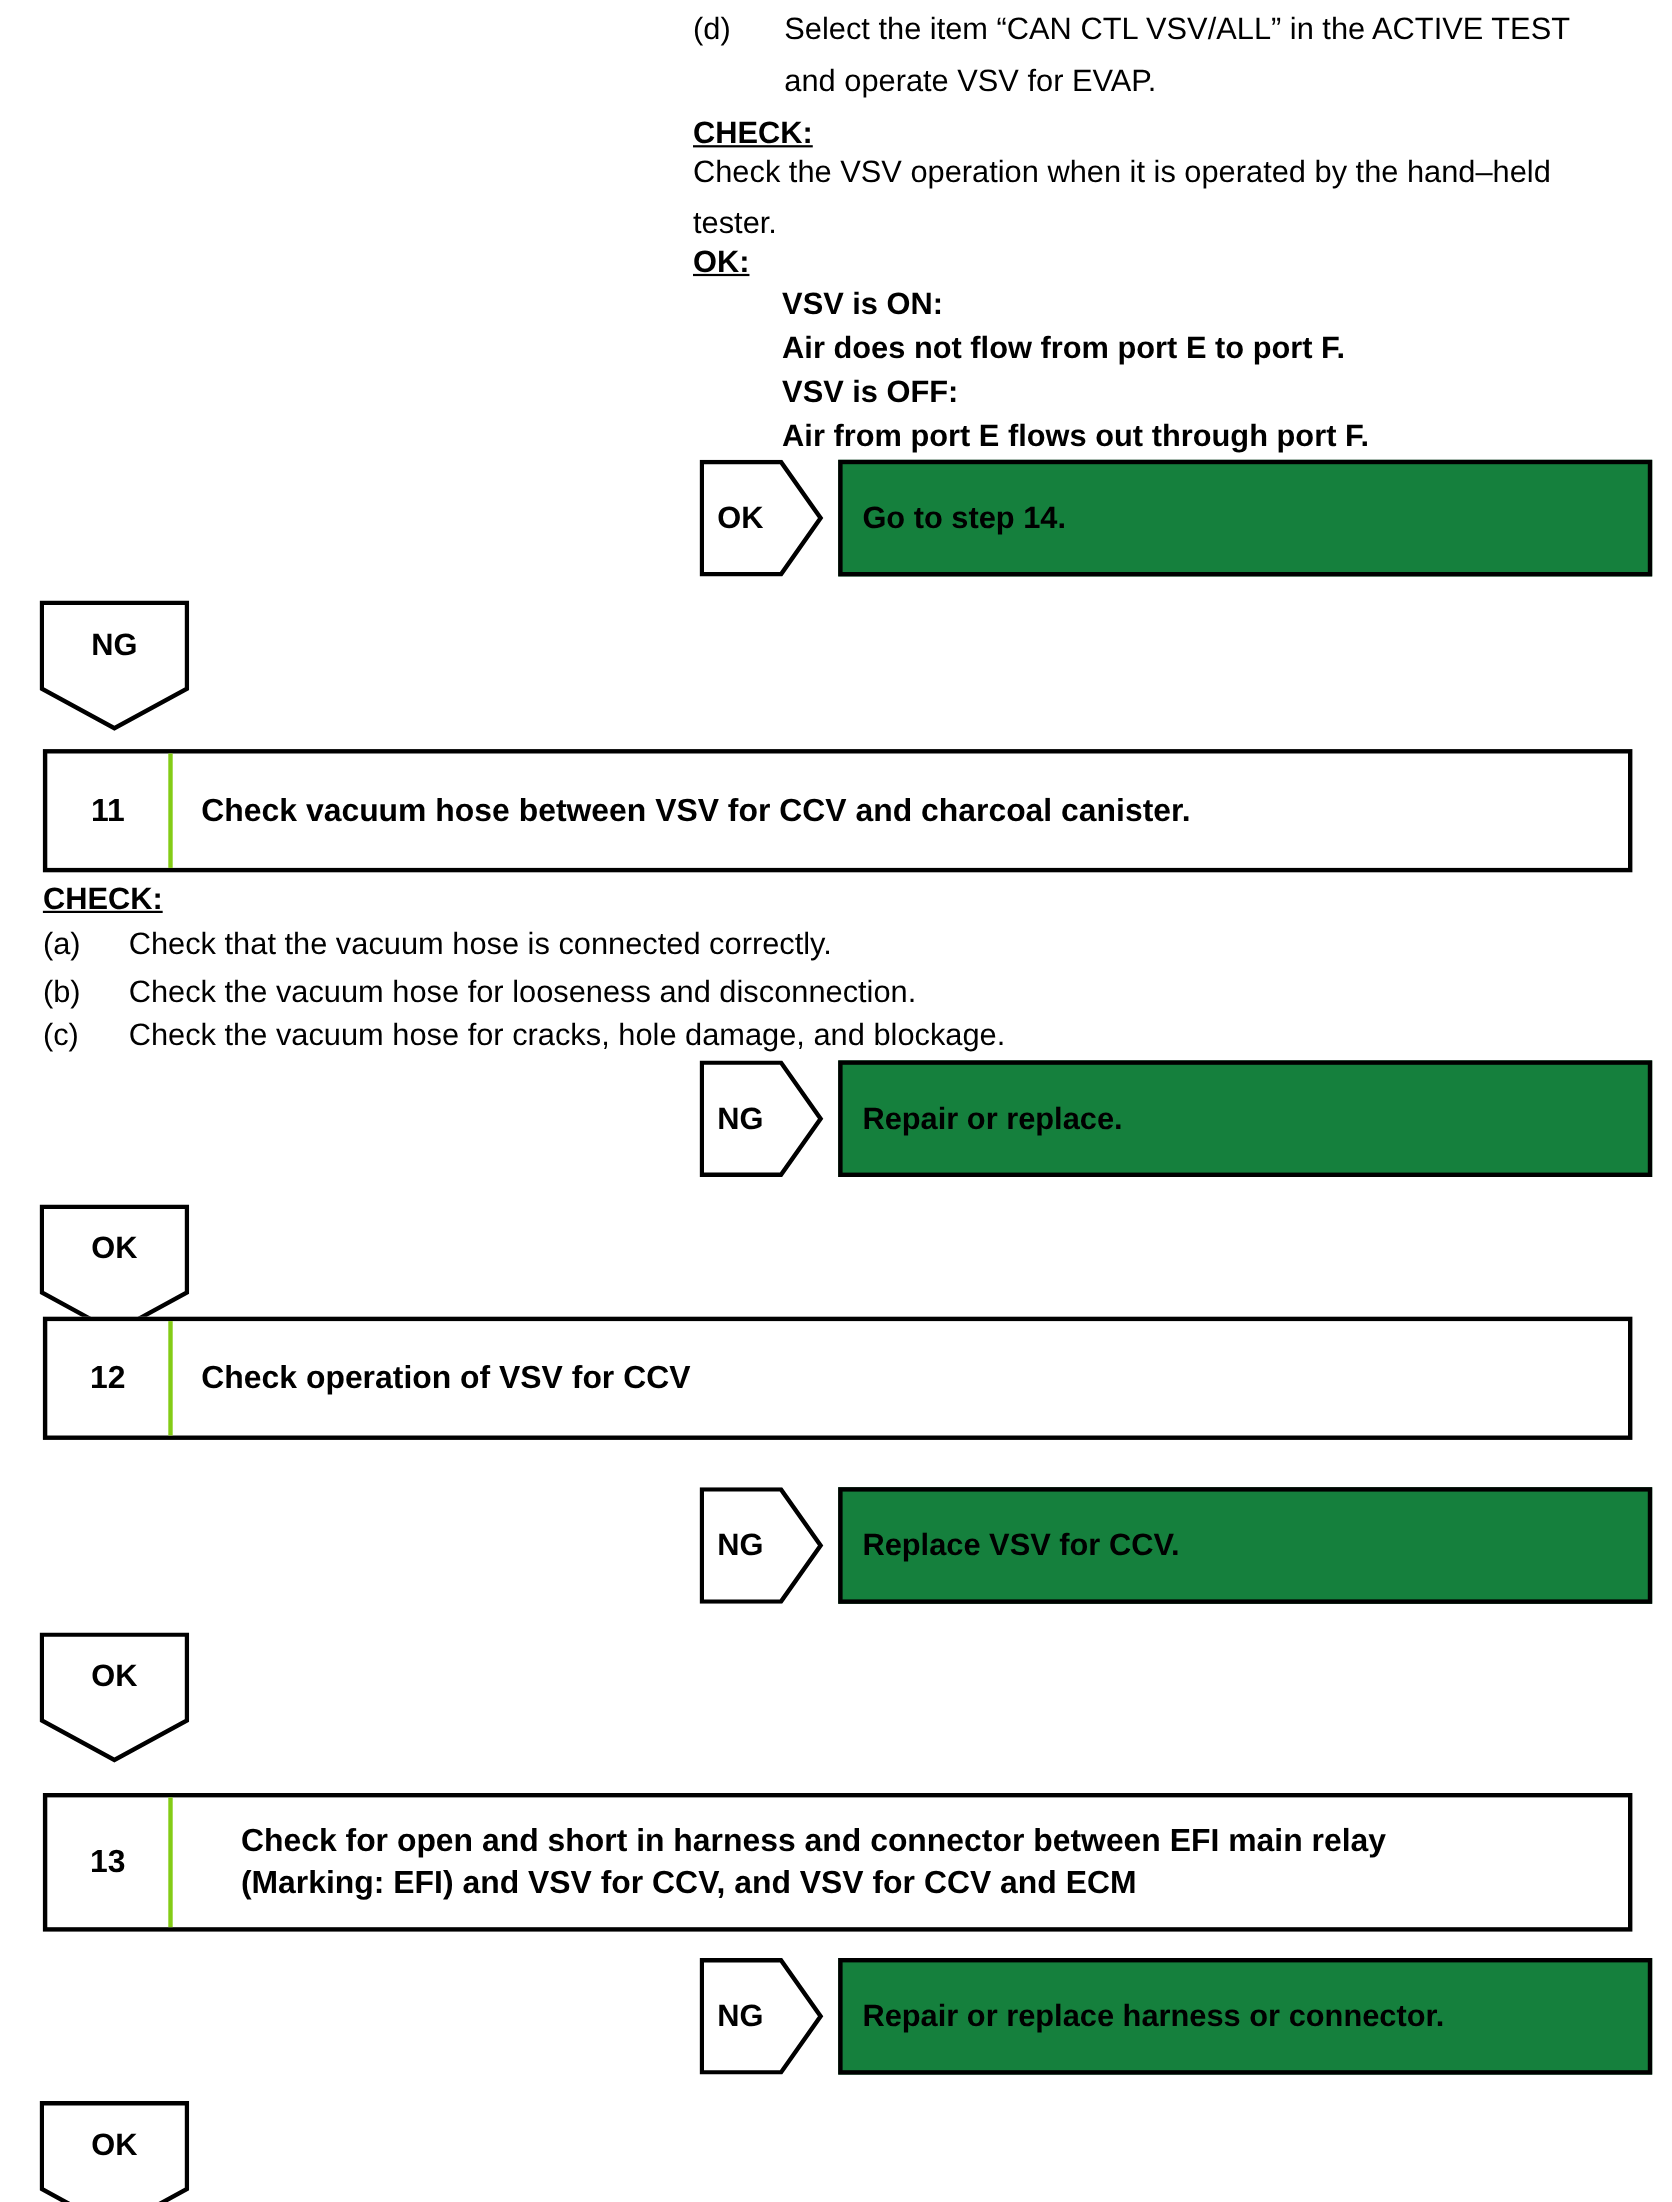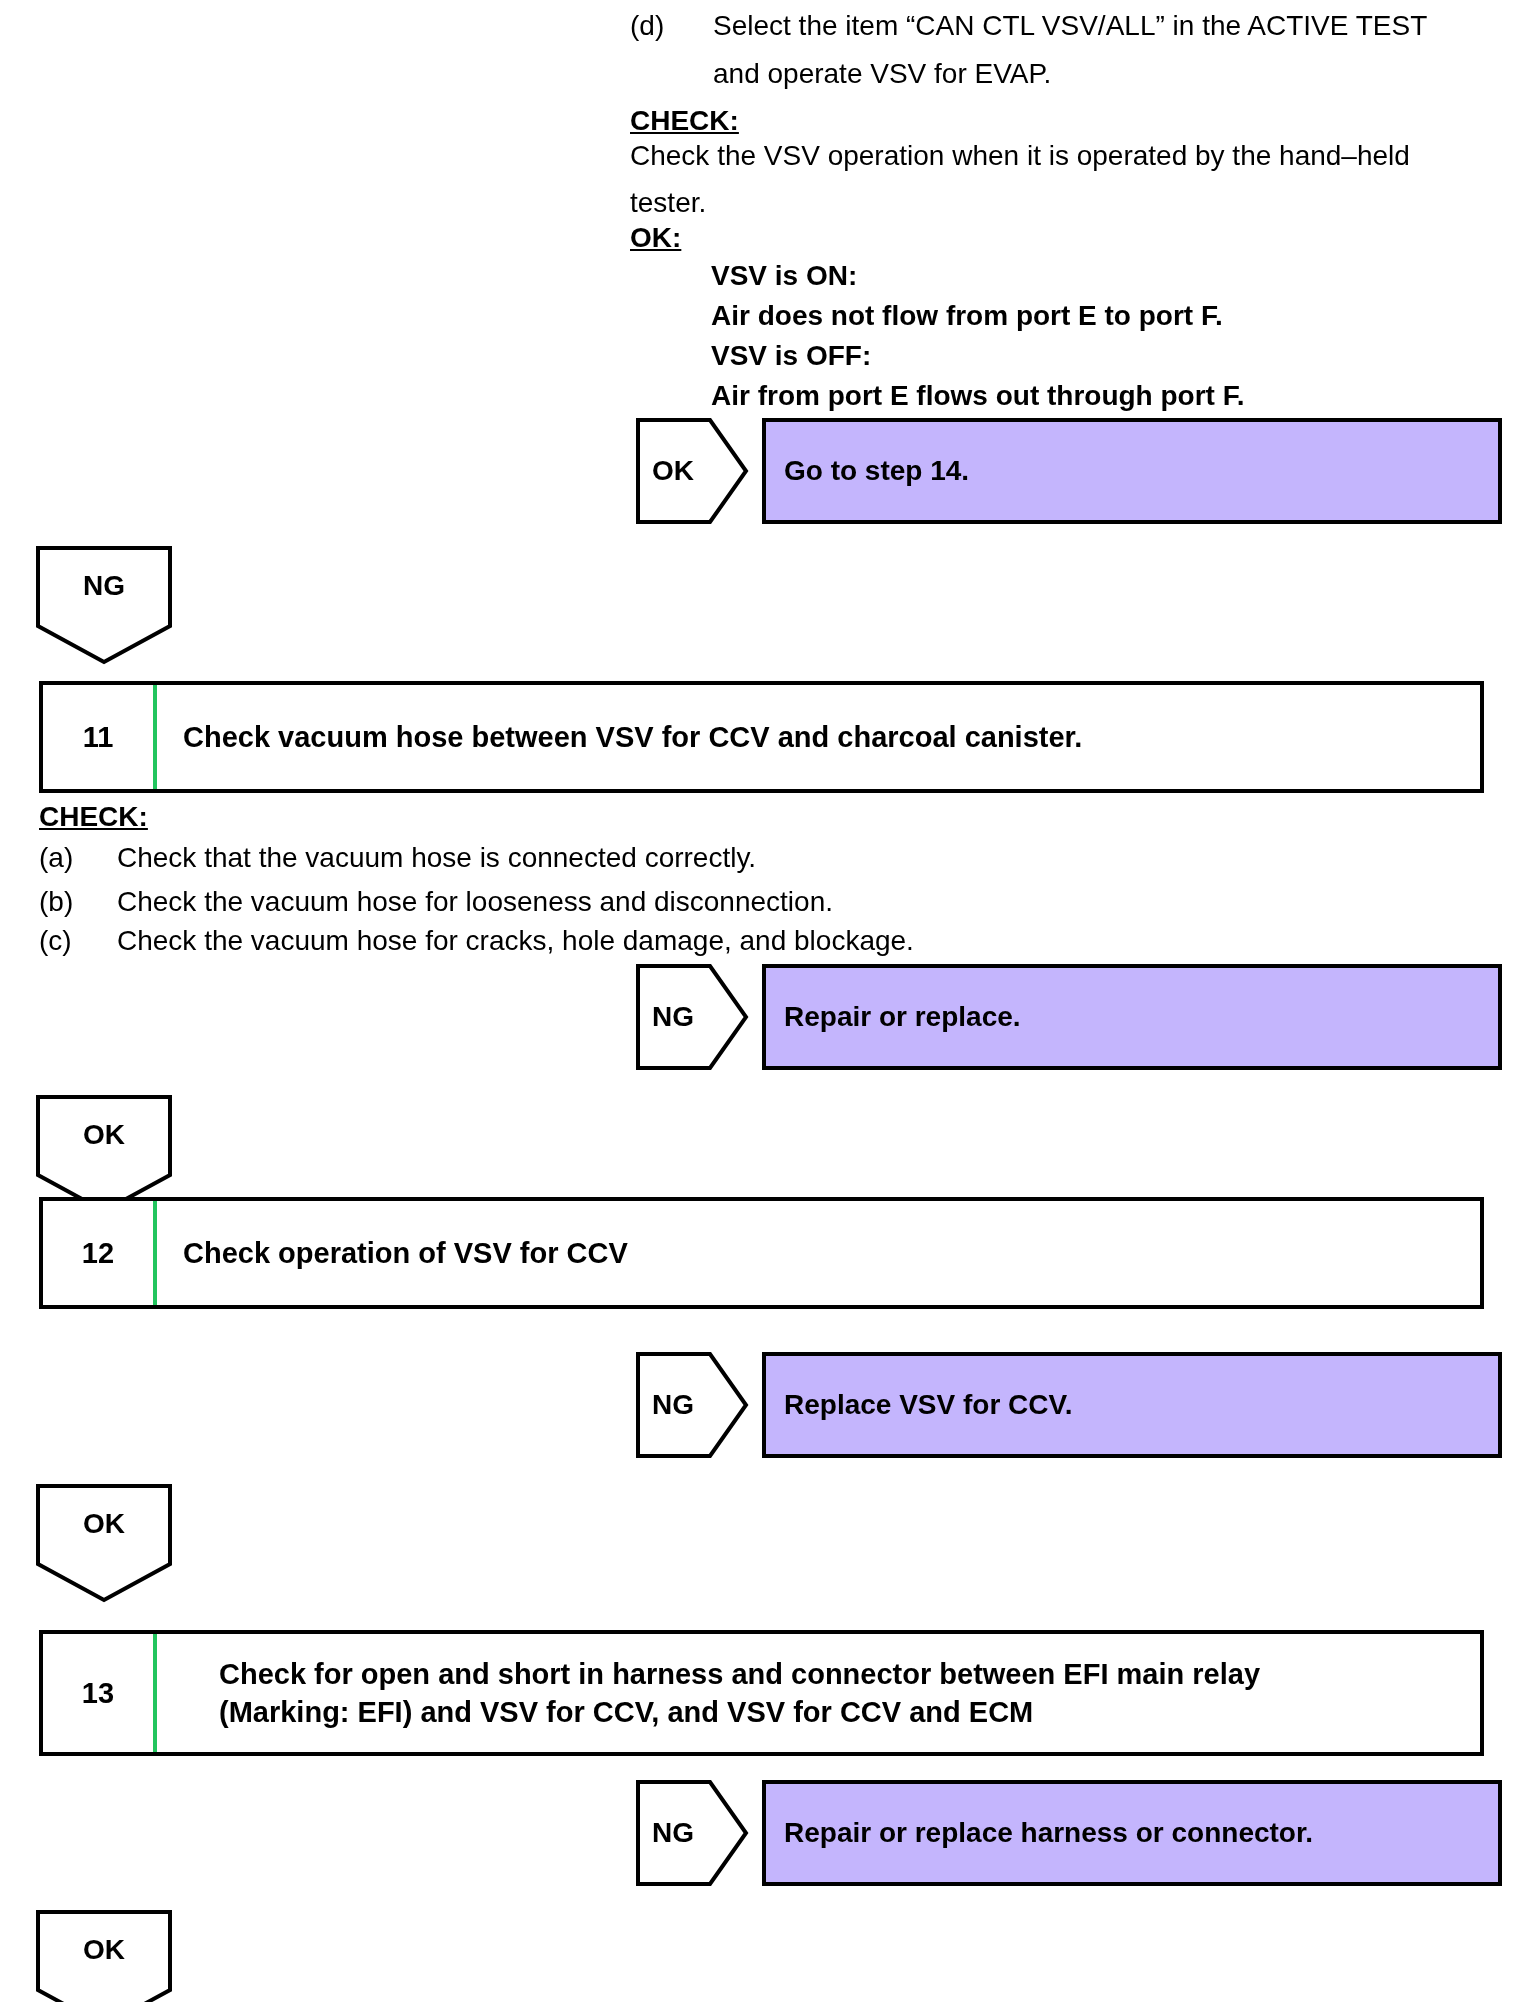--- a/index.html
+++ b/index.html
@@ -22,42 +22,42 @@
   .decision { position:absolute; left:636px; height:106px; display:flex; align-items:stretch; }
   .ptr { position:relative; width:116px; height:106px; flex:none; }
   .ptr-svg { position:absolute; left:0; top:0; }
   .ptr-label {
     position:absolute; left:0; top:0; width:74px; height:106px;
     display:flex; align-items:center; justify-content:center;
     font-weight:bold;
   }
   .action {
     margin-left:10px; width:714px;
-    border:4px solid #000000; background:#c4b5fd;
+    border:4px solid #000000; background:#15803d;
     display:flex; align-items:center;
     padding-left:18px; font-weight:bold;
   }
 
   
   .dtag { position:absolute; left:36px; width:136px; height:122px; }
   .dtag-svg { position:absolute; left:0; top:0; }
   .dtag-label {
     position:absolute; left:0; top:0; width:136px; height:80px;
     display:flex; align-items:center; justify-content:center;
     font-weight:bold;
   }
 
   
   .stepbox {
     position:absolute; left:39px; width:1437px;
     border:4px solid #000000; background:#ffffff;
     display:flex; align-items:stretch;
   }
   .step-num {
-    width:110px; flex:none; border-right:4px solid #22c55e;
+    width:110px; flex:none; border-right:4px solid #84cc16;
     display:flex; align-items:center; justify-content:center;
     font-weight:bold; font-size:29px;
   }
   .step-title {
     flex:1; display:flex; flex-direction:column; justify-content:center;
     padding-left:26px; padding-right:0;
     font-weight:bold; font-size:29px; line-height:38px;
     white-space:nowrap;
   }
 

